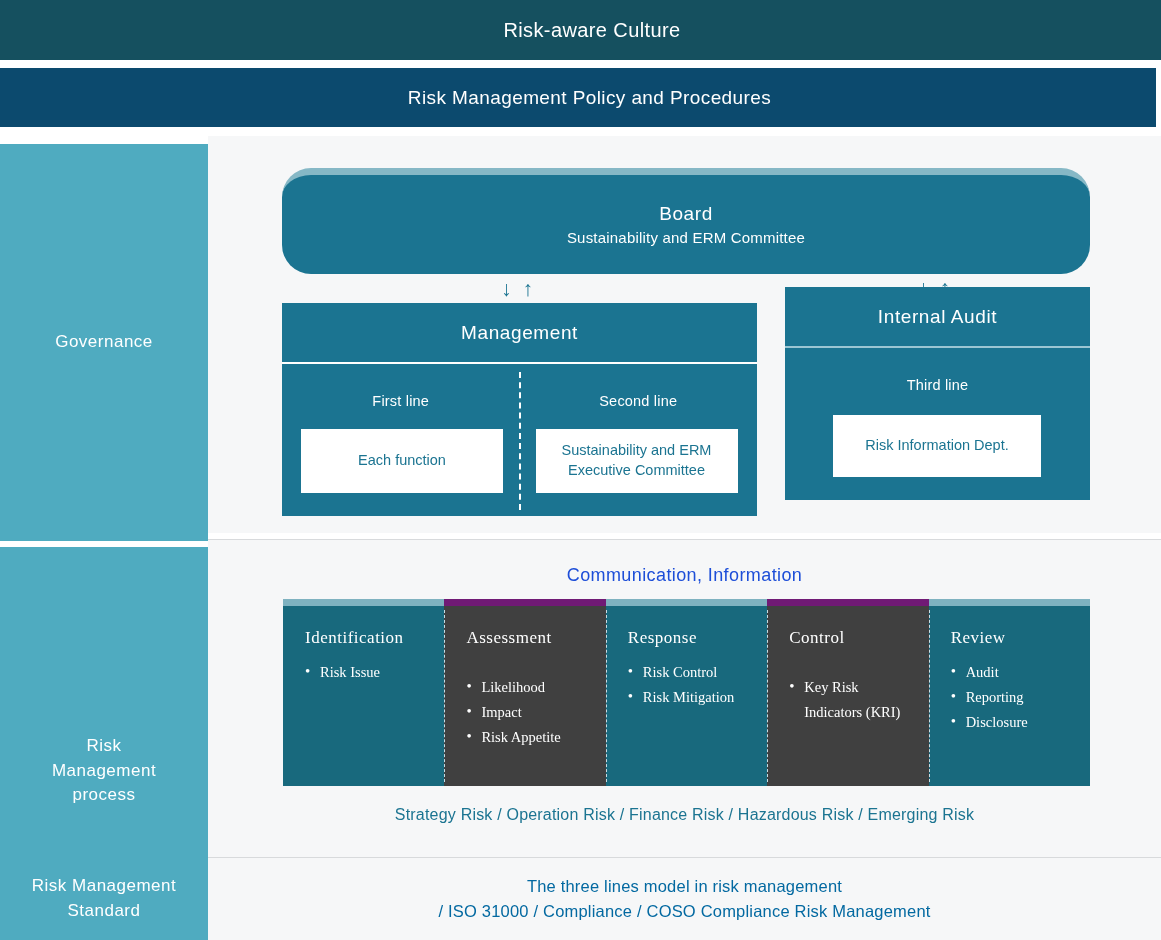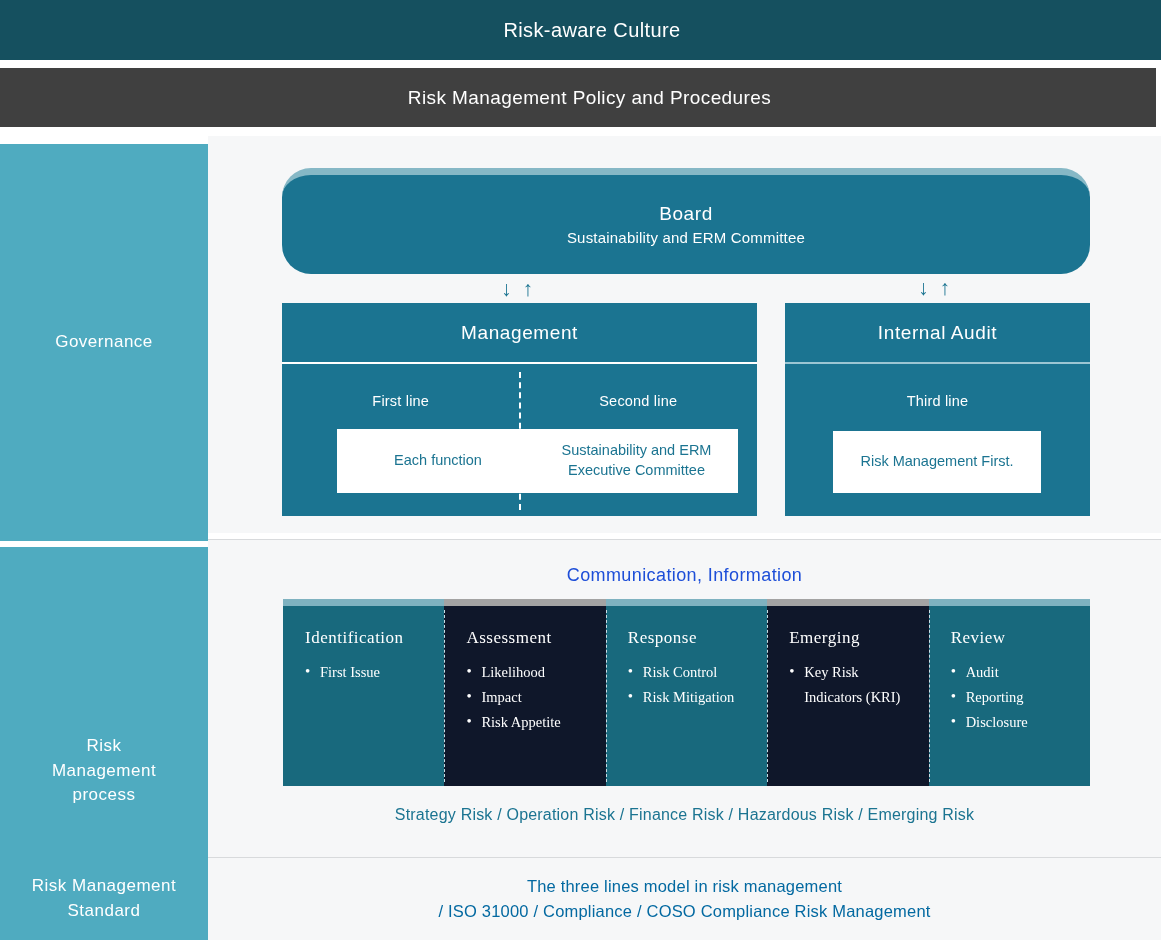--- a/index.html
+++ b/index.html
@@ -11,21 +11,21 @@
   }
   #root { position: relative; width: 1161px; height: 940px; }
 
   
   .banner {
     position: absolute; left: 0;
     display: flex; align-items: center; justify-content: center;
     color: #ffffff; letter-spacing: .4px; padding-left: 23px;
   }
   #culture-banner { top: 0; width: 1161px; height: 60px; background: #15505f; font-size: 20px; }
-  #policy-banner  { top: 68px; width: 1156px; height: 59px; background: #404040; font-size: 19px; }
+  #policy-banner  { top: 68px; width: 1156px; height: 59px; background: #0c4a6e; font-size: 19px; }
 
   
   #body-area { position: absolute; left: 0; top: 136px; width: 1161px; height: 804px; }
 
   .row { position: absolute; left: 0; width: 1161px; }
   #row-gov      { top: 0;   height: 397px; }
   #row-process  { top: 403px; height: 448px; }
 
   .sidebar {
     position: absolute; left: 0; top: 8px;
@@ -60,21 +60,21 @@
   }
   #arrows-left  { left: 293px; top: 142px; }
   #arrows-right { left: 710px; top: 141px; }
   .arrow-glyph { font-size: 21px; line-height: 1; font-weight: bold; }
 
   #mgmt-box {
     position: absolute; left: 74px; top: 167px; width: 475px; height: 213px;
     background: #1b7491;
   }
   #audit-box {
-    position: absolute; left: 577px; top: 167px; width: 305px; height: 213px;
+    position: absolute; left: 577px; top: 151px; width: 305px; height: 213px;
     background: #1b7491;
   }
   .box-header {
     height: 61px; display: flex; align-items: center; justify-content: center;
     color: #ffffff; font-size: 19px; letter-spacing: .6px;
   }
   #mgmt-box .box-header  { border-bottom: 2px solid #ffffff; }
   #audit-box .box-header { border-bottom: 2px solid #9cc6d3; }
 
   .lines-wrap { position: relative; height: 152px; display: flex; }
@@ -85,21 +85,21 @@
   .line-label {
     color: #ffffff; font-size: 14.5px; letter-spacing: .2px;
     margin-top: 29px;
   }
   .white-chip {
     position: absolute; top: 65px;
     background: #ffffff; color: #1b7491;
     display: flex; align-items: center; justify-content: center;
     text-align: center; font-size: 14.5px; line-height: 1.35;
   }
-  #chip-first   { width: 202px; height: 64px; left: 19px; margin-left: 36px; }
+  #chip-first   { width: 202px; height: 64px; left: 19px; }
   #chip-second  { width: 202px; height: 64px; left: 16px; }
   #chip-third   { width: 208px; height: 62px; left: 48px; top: 67px; }
   .dashed-split {
     position: absolute; top: 8px; bottom: 6px; width: 0;
     border-left: 2px dashed #ffffff;
   }
   #mgmt-dashed { left: 237px; }
 
   #bi-arrow {
     position: absolute; left: 556px; top: 400px;
@@ -117,21 +117,21 @@
     display: flex;
   }
   .proc-col {
     position: relative; flex: 1;
     display: flex; flex-direction: column;
     padding: 22px 12px 0 22px;
     color: #ffffff;
     font-family: Liberation Serif, serif;
   }
   .proc-col.dark  { background: #18697d; border-top: 7px solid #7fb2c0; }
-  .proc-col.light { background: #0f172a; border-top: 7px solid #a3a3a3; }
+  .proc-col.light { background: #404040; border-top: 7px solid #701a75; gap: 15px; }
   .proc-col + .proc-col::before {
     content: ""; position: absolute; left: 0; top: 4px; bottom: 4px;
     border-left: 1px dashed #c9dde4;
   }
   .proc-title { font-size: 17px; letter-spacing: .5px; margin-bottom: 12px; }
   .proc-list { list-style: none; }
   .proc-list li {
     position: relative; font-size: 14.5px; line-height: 1.72;
     padding-left: 15px; padding-right: 8px;
   }
@@ -211,42 +211,42 @@
           </div>
         </div>
 
         <div id="bi-arrow">↔</div>
 
         <div id="audit-box">
           <div class="box-header">Internal Audit</div>
           <div class="lines-wrap">
             <div class="line-col">
               <div class="line-label">Third line</div>
-              <div class="white-chip" id="chip-third">Risk Management First.</div>
+              <div class="white-chip" id="chip-third">Risk Information Dept.</div>
             </div>
           </div>
         </div>
 
       </div>
     </div>
 
     <div class="row" id="row-process">
       <div class="sidebar">
         <span>Risk<br>Management<br>process</span>
       </div>
       <div class="panel bordered">
 
         <div id="comm-label">Communication, Information</div>
 
         <div id="process-strip">
 
           <div class="proc-col dark">
             <div class="proc-title">Identification</div>
             <ul class="proc-list">
-              <li>First Issue</li>
+              <li>Risk Issue</li>
             </ul>
           </div>
 
           <div class="proc-col light">
             <div class="proc-title">Assessment</div>
             <ul class="proc-list">
               <li>Likelihood</li>
               <li>Impact</li>
               <li>Risk Appetite</li>
             </ul>
@@ -254,21 +254,21 @@
 
           <div class="proc-col dark">
             <div class="proc-title">Response</div>
             <ul class="proc-list">
               <li>Risk Control</li>
               <li>Risk Mitigation</li>
             </ul>
           </div>
 
           <div class="proc-col light">
-            <div class="proc-title">Emerging</div>
+            <div class="proc-title">Control</div>
             <ul class="proc-list">
               <li>Key Risk Indicators (KRI)</li>
             </ul>
           </div>
 
           <div class="proc-col dark">
             <div class="proc-title">Review</div>
             <ul class="proc-list">
               <li>Audit</li>
               <li>Reporting</li>

